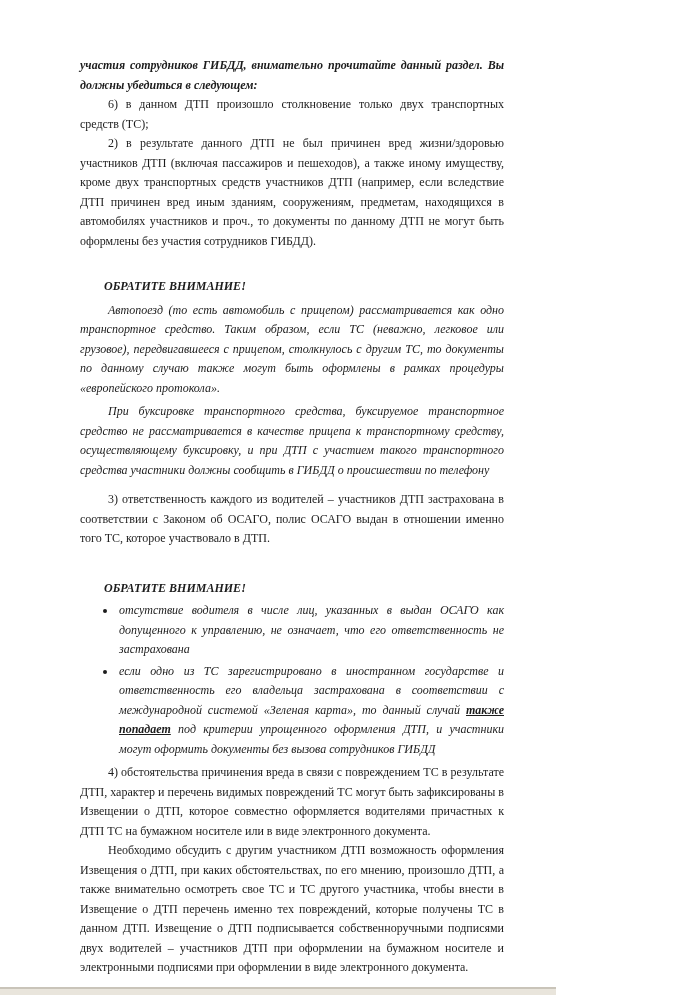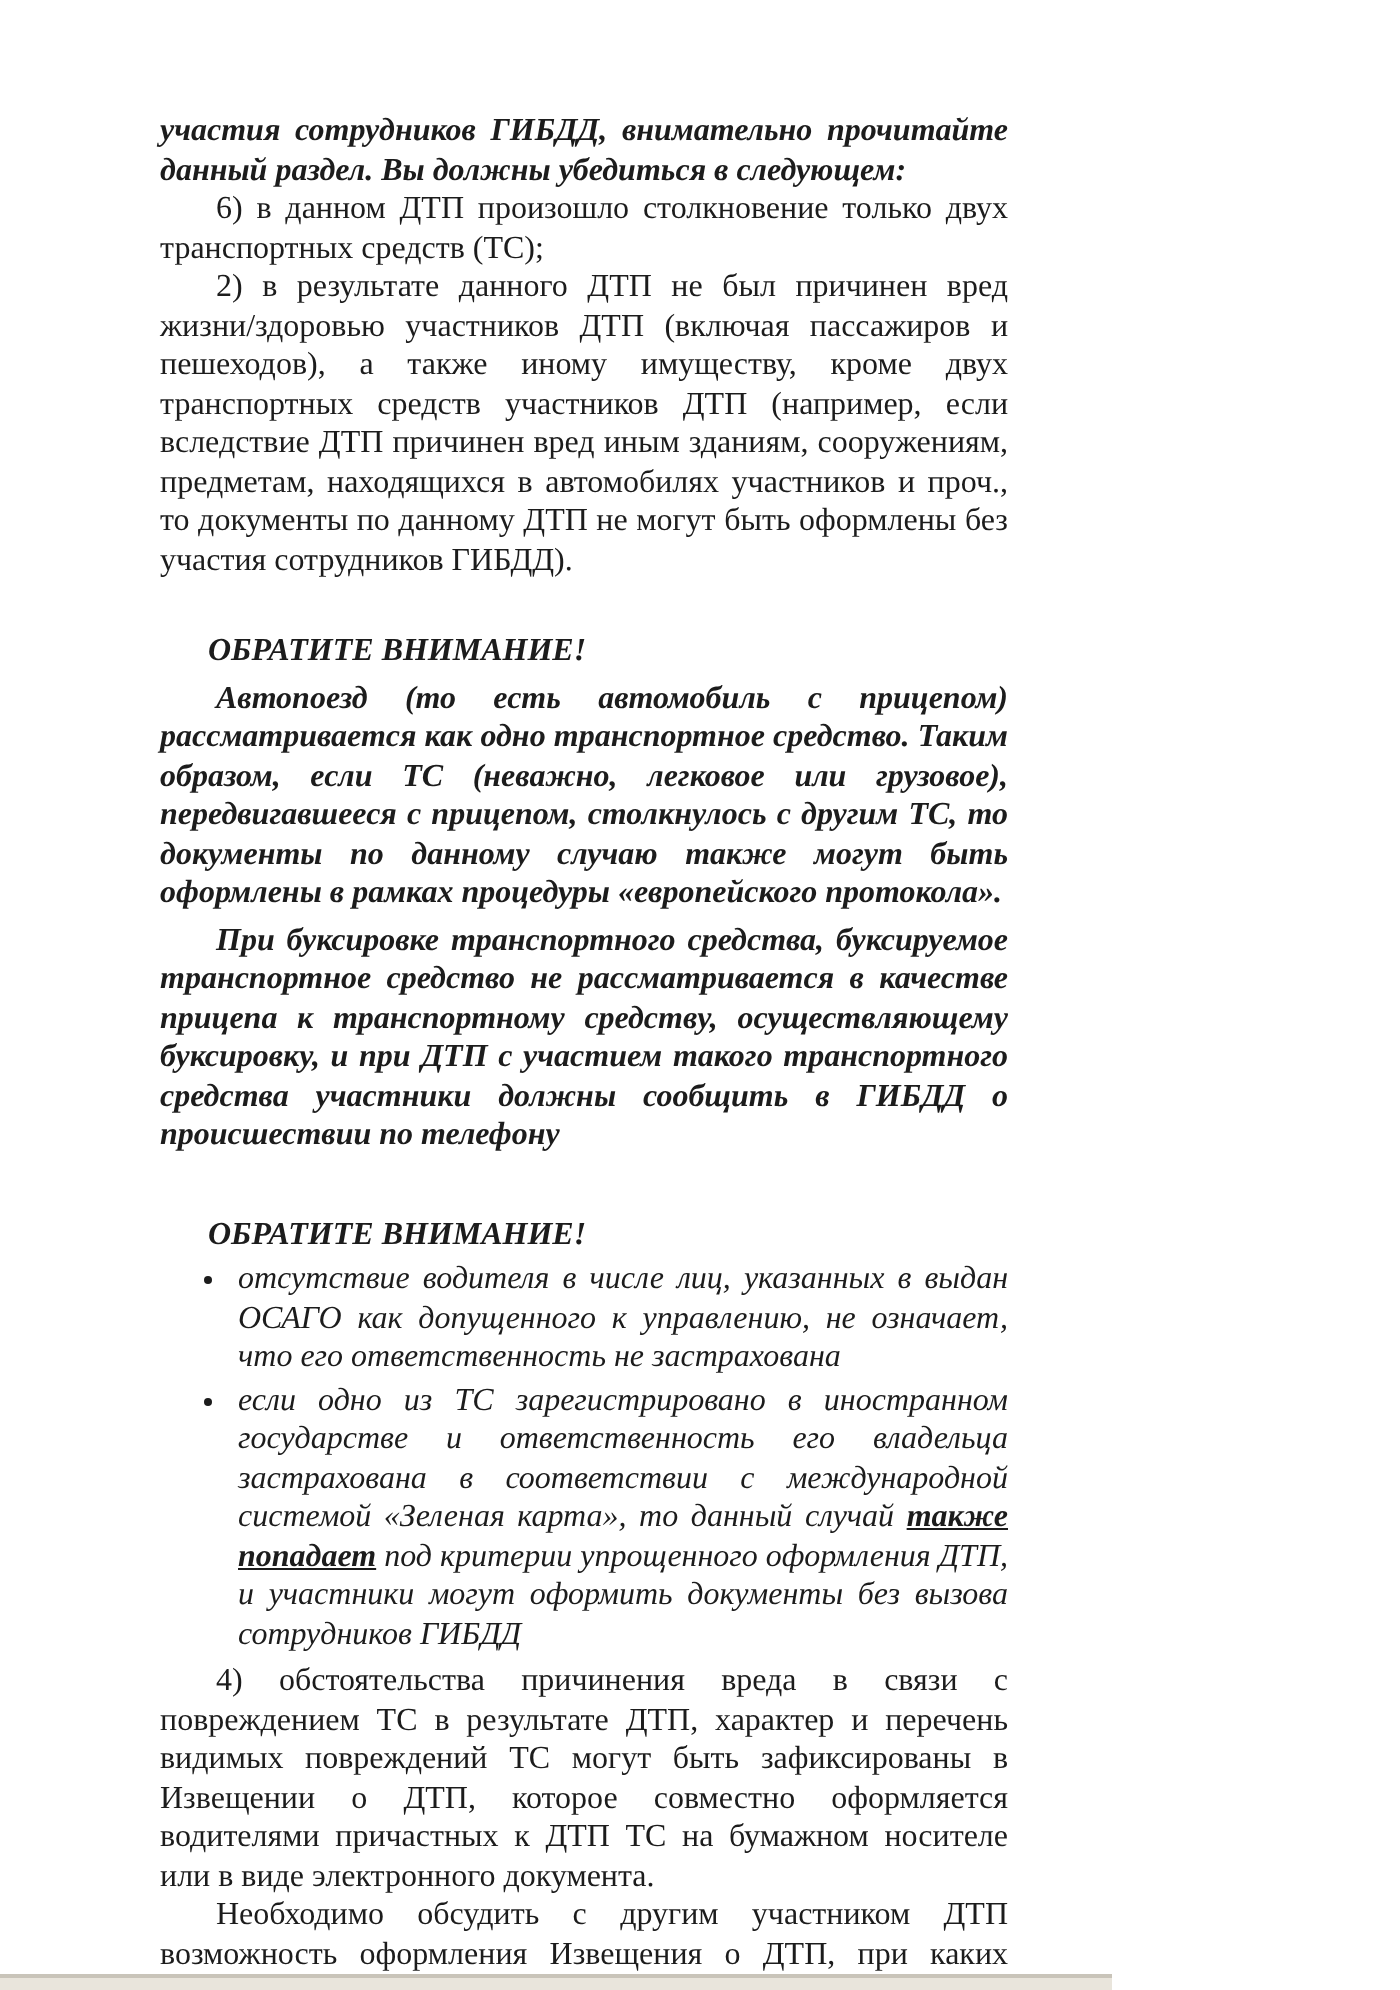--- a/index.html
+++ b/index.html
@@ -10,34 +10,34 @@
   }
   html, body { margin: 0; padding: 0; }
   body { background: #ffffff; }
   .screenshot {
     position: relative;
     width: 556px;
     height: 995px;
     background: var(--page-bg, #ffffff);
     overflow: hidden;
     font-family: "Liberation Serif", "DejaVu Serif", serif;
-    font-size: 16px;
+    font-size: 12px;
     line-height: 19.5px;
     color: var(--text-color, #1c1c1c);
   }
   .page-content {
     position: absolute;
     top: 56px;
     left: 80px;
     right: 52px;
   }
   p { margin: 0; text-align: justify; }
   .p-indent { text-indent: 28px; }
   .bold-italic { font-weight: bold; font-style: italic; }
-  .italic { font-style: italic; font-weight: bold; }
+  .italic { font-style: italic; }
   .heading {
     font-weight: bold;
     font-style: italic;
     text-align: left;
     margin-left: 24px;
   }
   .mt-section { margin-top: 26px; }
   .mt-small { margin-top: 10px; }
   .mt-tiny { margin-top: 4px; }
   .mt-big { margin-top: 30px; }
@@ -79,20 +79,21 @@
 
     <p class="p-indent">2) в результате данного ДТП не был причинен вред жизни/здоровью участников ДТП (включая пассажиров и пешеходов), а также иному имуществу, кроме двух транспортных средств участников ДТП (например, если вследствие ДТП причинен вред иным зданиям, сооружениям, предметам, находящихся в автомобилях участников и проч., то документы по данному ДТП не могут быть оформлены без участия сотрудников ГИБДД).</p>
 
     <p class="heading mt-section">ОБРАТИТЕ ВНИМАНИЕ!</p>
 
     <p class="p-indent italic mt-tiny">Автопоезд (то есть автомобиль с прицепом) рассматривается как одно транспортное средство. Таким образом, если ТС (неважно, легковое или грузовое), передвигавшееся с прицепом, столкнулось с другим ТС, то документы по данному случаю также могут быть оформлены в рамках процедуры «европейского протокола».</p>
 
 
     <p class="p-indent italic mt-tiny">При буксировке транспортного средства, буксируемое транспортное средство не рассматривается в качестве прицепа к транспортному средству, осуществляющему буксировку, и при ДТП с участием такого транспортного средства участники должны сообщить в ГИБДД о происшествии по телефону</p>
 
+    <p class="p-indent mt-small">3) ответственность каждого из водителей – участников ДТП застрахована в соответствии с Законом об ОСАГО, полис ОСАГО выдан в отношении именно того ТС, которое участвовало в ДТП.</p>
 
 
     <p class="heading mt-big">ОБРАТИТЕ ВНИМАНИЕ!</p>
 
     <ul class="notes">
       <li>
         <span>отсутствие водителя в числе лиц, указанных в выдан ОСАГО как допущенного к управлению, не означает, что его ответственность не застрахована</span>
       </li>
       <li>
         <span>если одно из ТС зарегистрировано в иностранном государстве и ответственность его владельца застрахована в соответствии с международной системой «Зеленая карта», то данный случай </span><span class="emphasis-underline">также попадает</span><span> под критерии упрощенного оформления ДТП, и участники могут оформить документы без вызова сотрудников ГИБДД</span>

